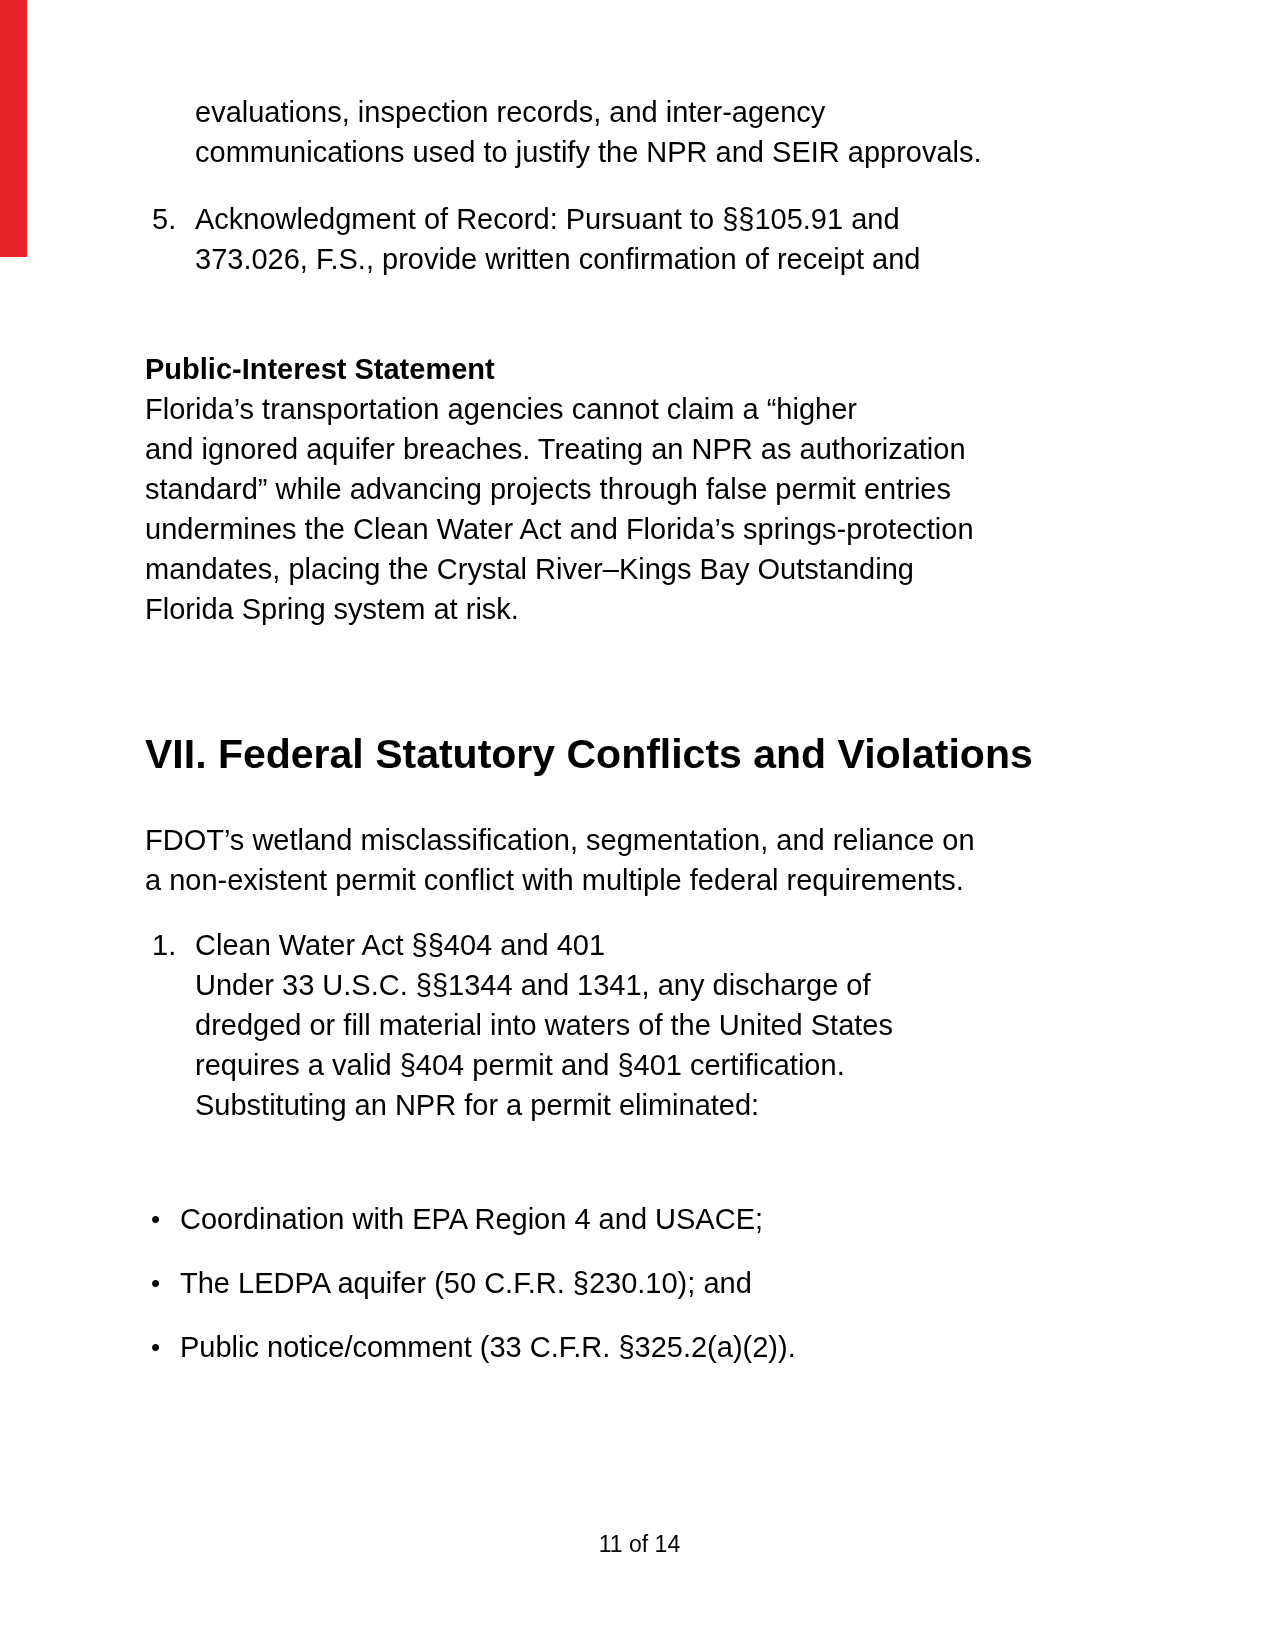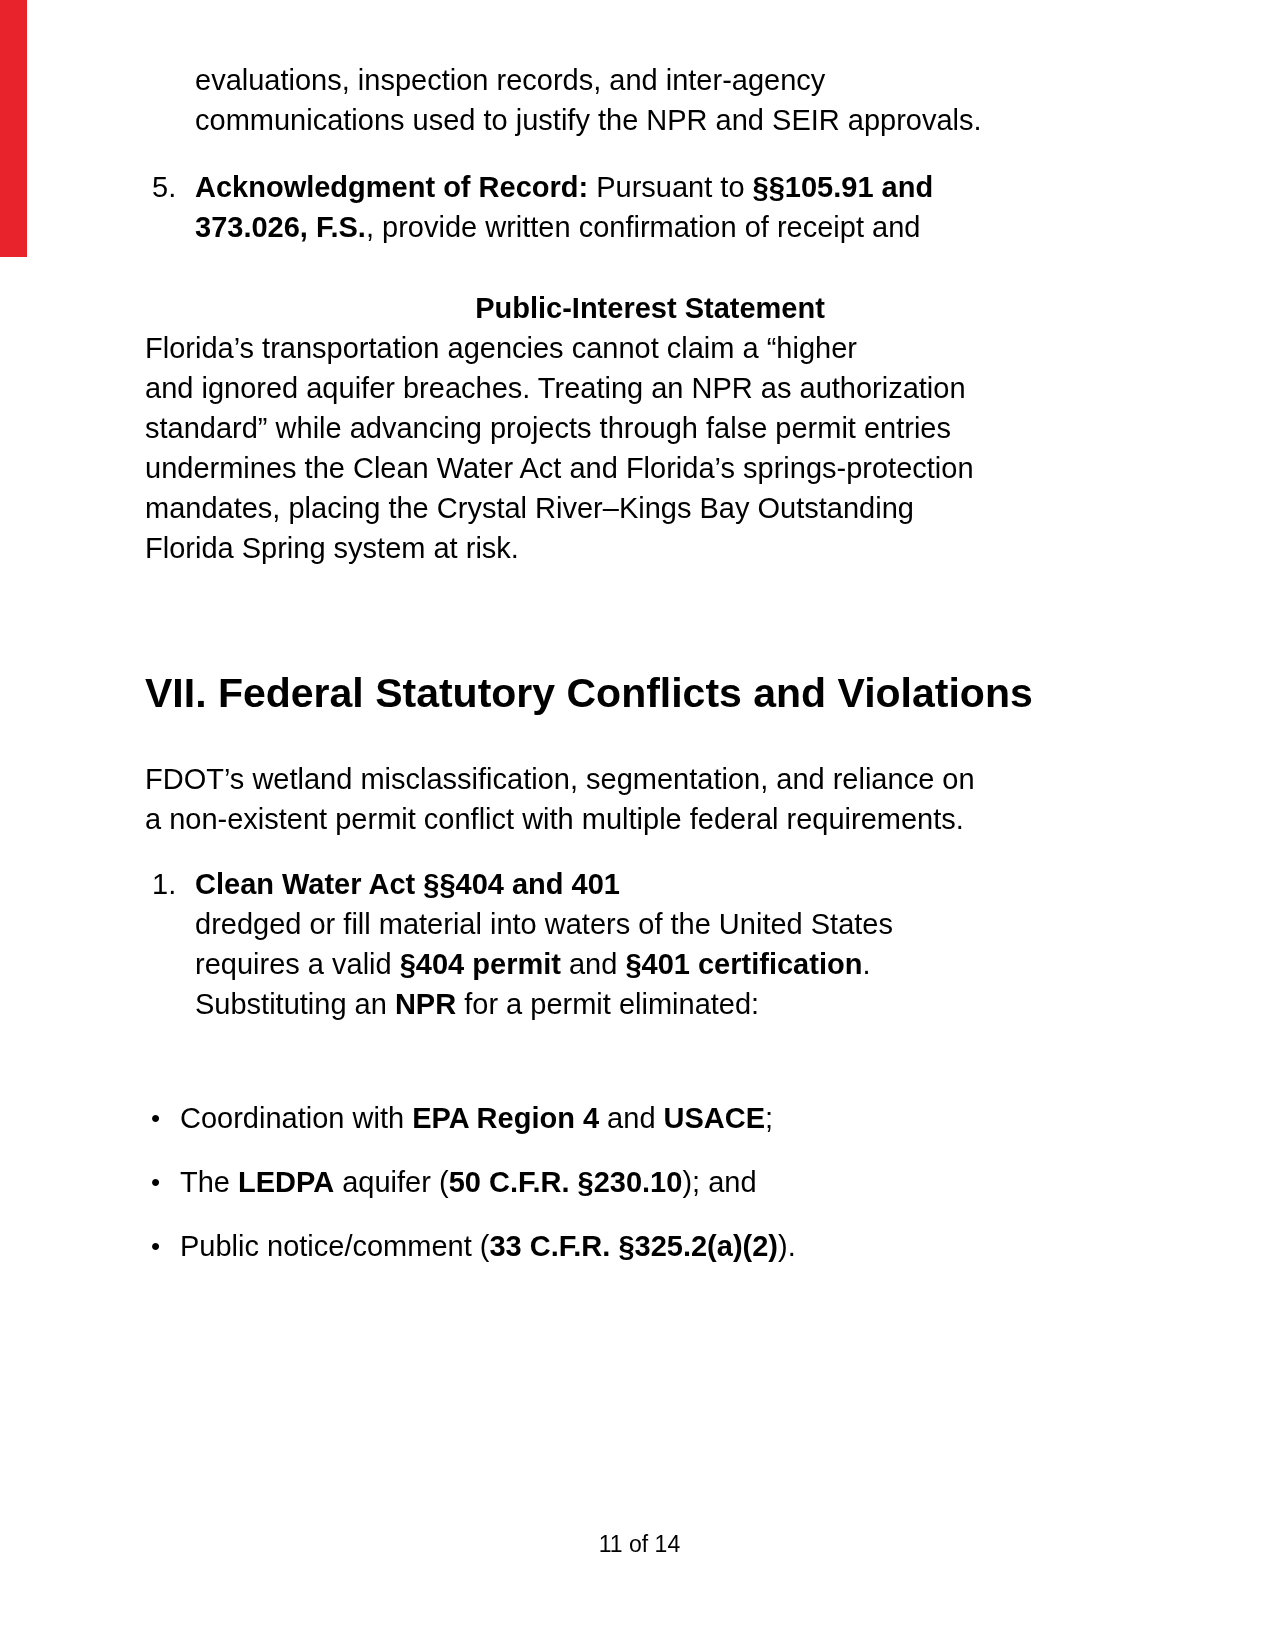--- a/index.html
+++ b/index.html
@@ -24,46 +24,45 @@
     top: 0;
     width: 27px;
     height: 257px;
     background: #e8232b;
   }
   .content {
     position: absolute;
     left: 145px;
     top: 0;
     width: 1010px;
-    padding-top: 60px;
+    padding-top: 92px;
   }
   .ln {
     white-space: nowrap;
   }
-  .ln b { font-weight: bold; }
+  .ln b { font-weight: normal; }
   
   .list-item {
     position: relative;
     padding-left: 50px;
   }
   .list-item .num {
     position: absolute;
     left: 7px;
     top: 0;
     width: 40px;
   }
   .cont-para {
     padding-left: 50px;
     margin-top: 0;
   }
   .item5 { margin-top: 27px; }
   .sub-heading {
-    margin-top: 41px;
+    margin-top: 70px;
     font-weight: bold;
-    text-align: center;
   }
   .pis-para { margin-top: 0; }
   .main-heading {
     margin-top: 99px;
     font-size: 41px;
     line-height: 52px;
     font-weight: bold;
     white-space: nowrap;
   }
   .intro-para { margin-top: 40px; }
@@ -127,20 +126,21 @@
     <h1 class="main-heading">VII. Federal Statutory Conflicts and Violations</h1>
 
     <section class="intro-para">
       <div class="ln"><span>FDOT’s wetland misclassification, segmentation, and reliance on</span></div>
       <div class="ln"><span>a non-existent permit conflict with multiple federal requirements.</span></div>
     </section>
 
     <section class="list-item item1">
       <span class="num">1.</span>
       <div class="ln"><b>Clean Water Act §§404 and 401</b></div>
+      <div class="ln"><span>Under </span><b>33 U.S.C. §§1344 and 1341</b><span>, any discharge of</span></div>
       <div class="ln"><span>dredged or fill material into waters of the United States</span></div>
       <div class="ln"><span>requires a valid </span><b>§404 permit</b><span> and </span><b>§401 certification</b><span>.</span></div>
       <div class="ln"><span>Substituting an </span><b>NPR</b><span> for a permit eliminated:</span></div>
     </section>
 
     <section class="bullet-list">
       <div class="bullet-row">
         <span class="marker">•</span>
         <div class="ln"><span>Coordination with </span><b>EPA Region 4</b><span> and </span><b>USACE</b><span>;</span></div>
       </div>

